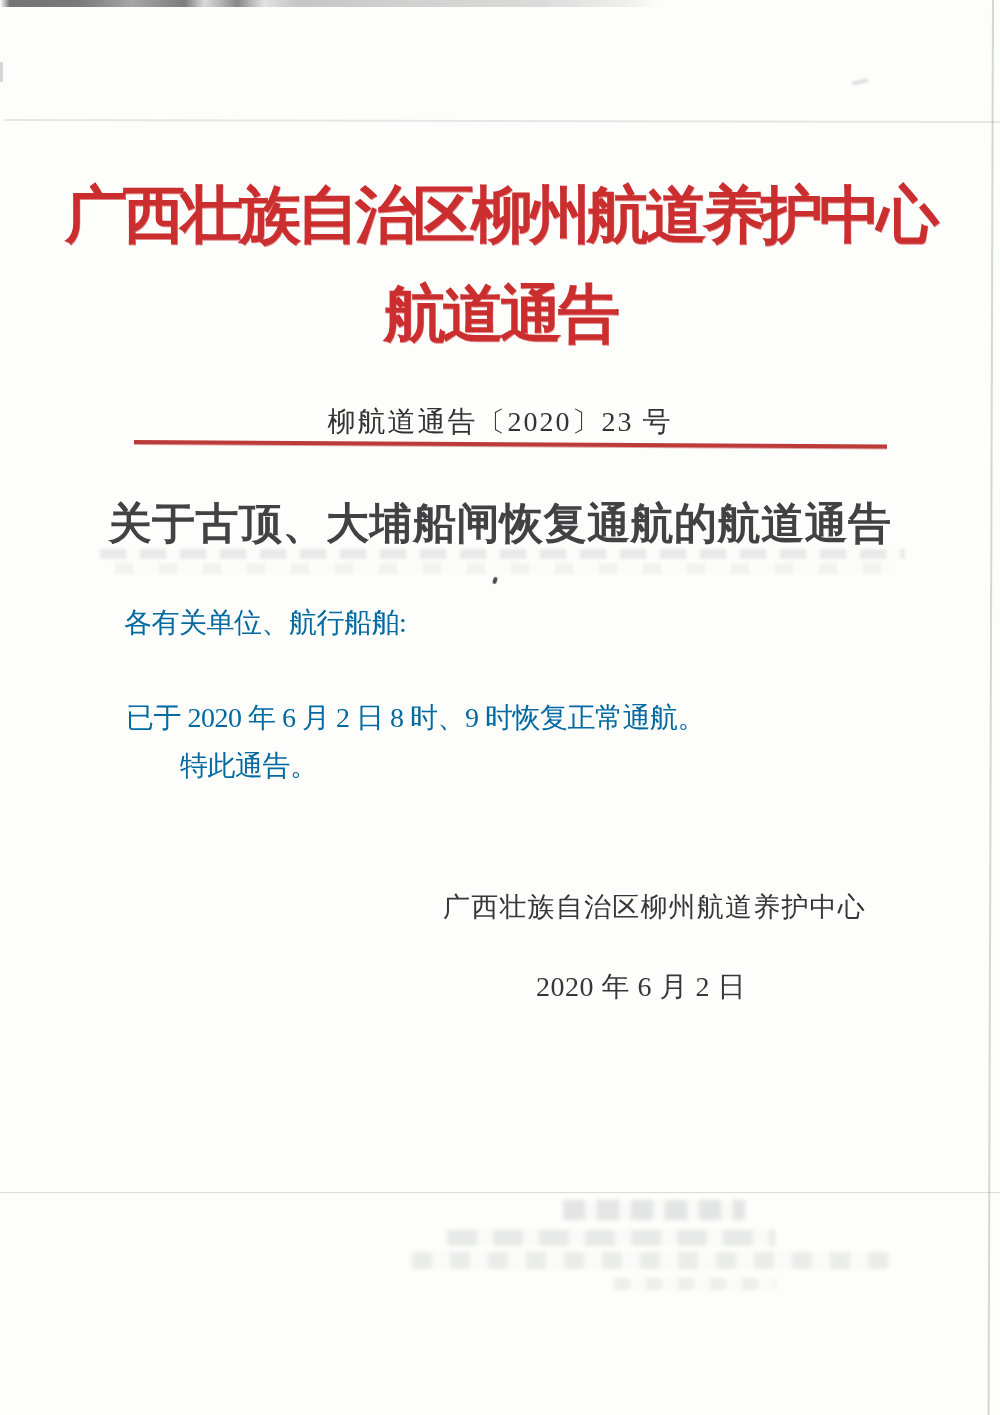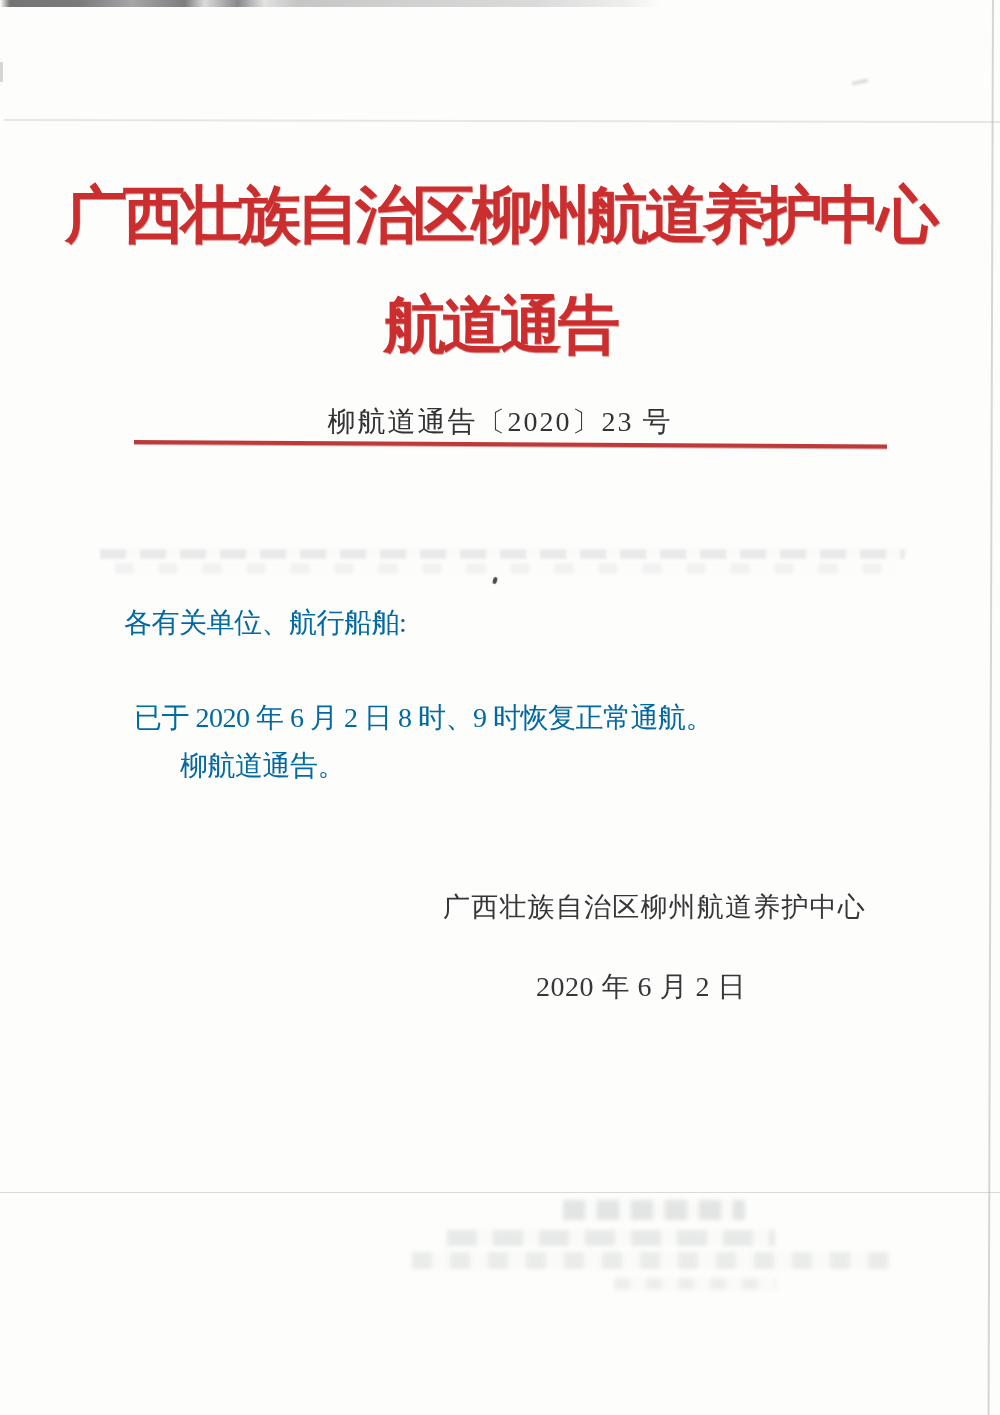--- a/index.html
+++ b/index.html
@@ -101,21 +101,21 @@
     text-align: center;
     color: #cb2e2e;
     font-weight: bold;
     font-size: 62px;
     line-height: 1;
     letter-spacing: -4px;
     text-shadow: 0.5px 0.5px 0 rgba(203,46,46,0.55);
     white-space: nowrap;
   }
   .org-title-1 { top: 184px; }
-  .org-title-2 { top: 294px; }
+  .org-title-2 { top: 283px; }
 
   .doc-number {
     top: 403px; left: 0; width: 1000px;
     text-align: center;
     font-size: 28px;
     letter-spacing: 2px;
     color: #333335;
     white-space: nowrap;
   }
   .red-rule {
@@ -138,21 +138,21 @@
   }
   .body-line {
     font-size: 28px;
     letter-spacing: -0.5px;
     color: #0369a1;
     line-height: 1.3;
     white-space: nowrap;
   }
   .line-salutation { top: 605px; left: 124px; }
   .line-para-1     { top: 653px; left: 178px; }
-  .line-para-2     { top: 700px; left: 126px; margin-left: 8px; }
+  .line-para-2     { top: 700px; left: 126px; }
   .line-closing    { top: 748px; left: 180px; }
 
   .sig-org {
     top: 889px; left: 0; width: 866px;
     text-align: right;
     font-size: 27px;
     letter-spacing: 1.2px;
     color: #37373a;
     white-space: nowrap;
   }
@@ -187,21 +187,22 @@
   <div class="abs bleed-row bleed-row-c"></div>
   <div class="abs bleed-row bleed-row-d"></div>
 
   <div class="abs org-title org-title-1">广西壮族自治区柳州航道养护中心</div>
   <div class="abs org-title org-title-2">航道通告</div>
 
   <div class="abs doc-number">柳航道通告〔2020〕23 号</div>
 
   <div class="abs red-rule"></div>
 
+  <h1 class="abs notice-title">关于古顶、大埔船闸恢复通航的航道通告</h1>
 
   <div class="abs body-line line-salutation">各有关单位、航行船舶:</div>
   <div class="abs body-line line-para-2">已于 2020 年 6 月 2 日 8 时、9 时恢复正常通航。</div>
-  <div class="abs body-line line-closing">柳航道通告。</div>
+  <div class="abs body-line line-closing">特此通告。</div>
 
   <div class="abs sig-org">广西壮族自治区柳州航道养护中心</div>
   <div class="abs sig-date">2020 年 6 月 2 日</div>
 
 </div>
 
 </body></html>

